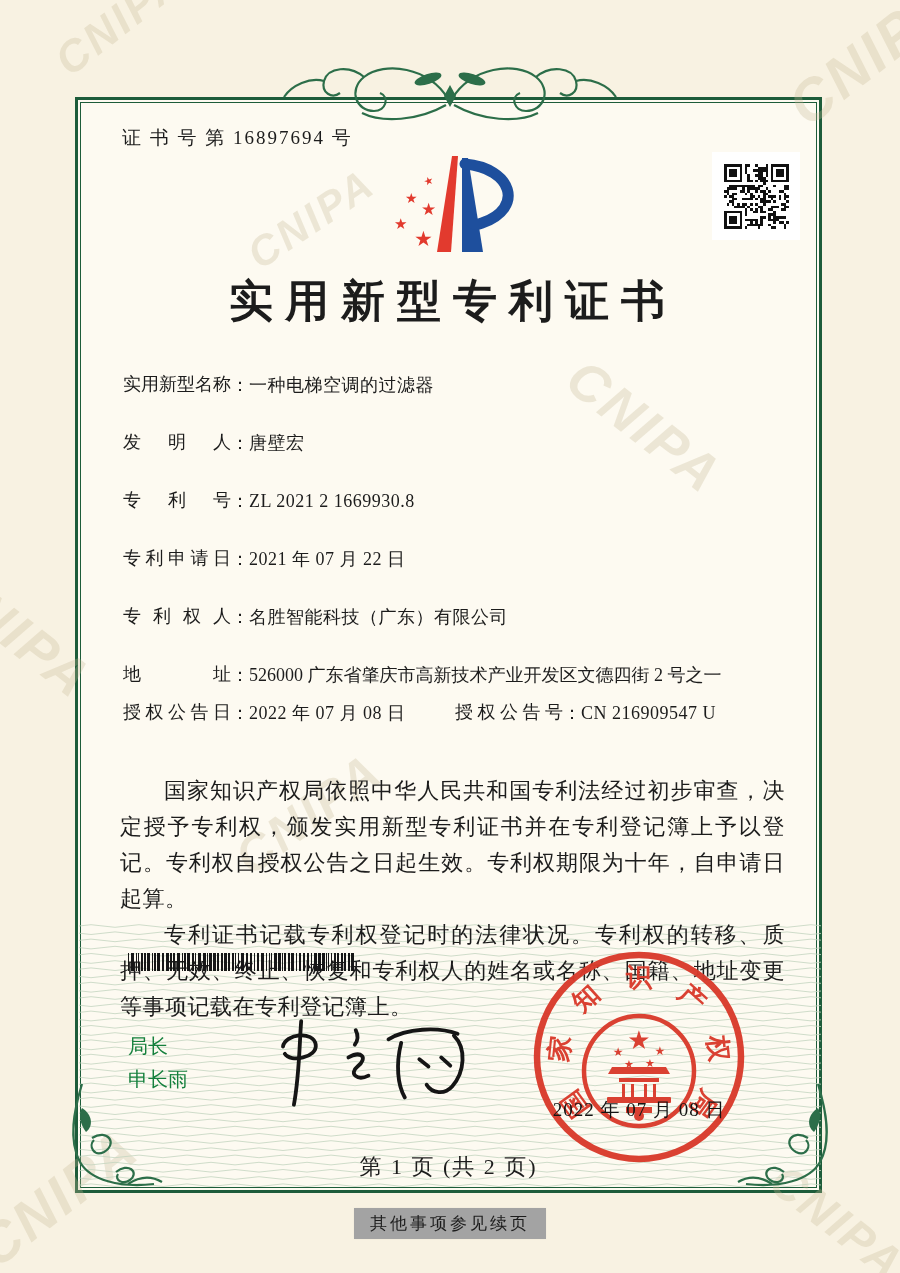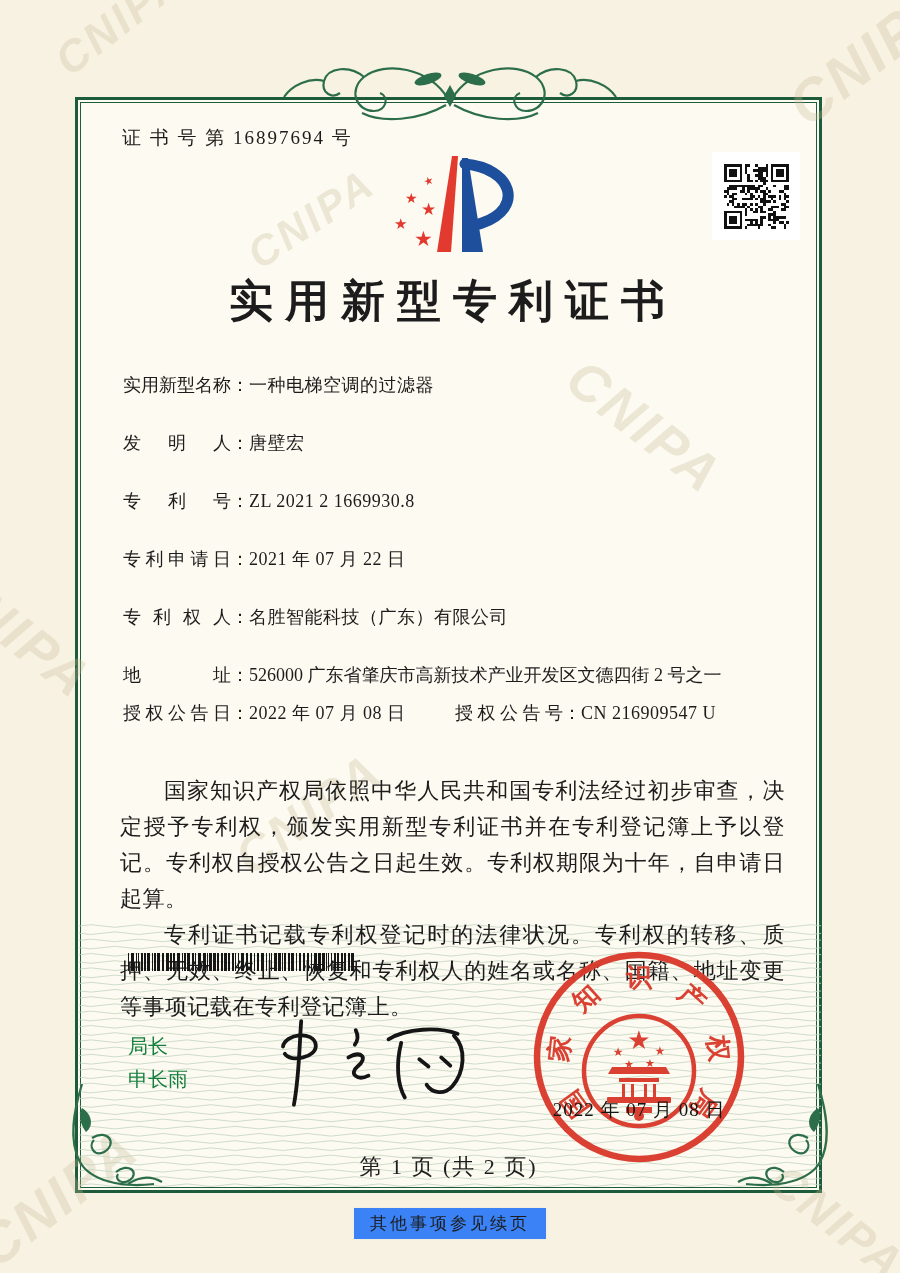--- a/index.html
+++ b/index.html
@@ -28,21 +28,21 @@
   .certno{left:122px;top:125px;font-size:19px;letter-spacing:2px;z-index:3;}
   .logo{left:365px;top:146px;z-index:3;}
   .logo text{font-family:"DejaVu Sans",sans-serif;fill:#e23a2e;}
   .qrbox{left:712px;top:152px;width:88px;height:88px;background:#fff;z-index:3;
          display:flex;align-items:center;justify-content:center;}
   .title{left:75px;top:272px;width:744px;text-align:center;font-size:44px;font-weight:bold;
          letter-spacing:12px;padding-left:12px;box-sizing:border-box;z-index:3;}
   
   .fields{left:123px;top:372px;width:620px;z-index:3;font-size:18px;}
   .frow{margin-bottom:32px;line-height:26px;position:relative;}
-  .lbl{display:inline-block;width:108px;text-align:justify;text-align-last:justify;vertical-align:top;}
+  .lbl{display:inline-block;width:108px;text-align:justify;text-align-last:justify;vertical-align:top;font-family:Liberation Mono, monospace;}
   .colon{vertical-align:top;}
   .val{letter-spacing:.5px;vertical-align:top;}
   .frow.addr{margin-bottom:12px;}
   .frow.addr .val{display:inline-block;width:476px;letter-spacing:0;}
   .pair2{position:absolute;left:332px;top:0;white-space:nowrap;}
   
   .paras{left:120px;top:773px;width:665px;z-index:3;font-size:22px;line-height:36px;
          text-align:justify;letter-spacing:.5px;}
   .paras p{margin:0;text-indent:2em;}
   
@@ -55,21 +55,21 @@
   #seal .star{font-family:"DejaVu Sans",sans-serif;fill:#d93a2b;}
   .sealdate{left:529px;top:1097px;width:220px;text-align:center;font-size:19px;color:#141414;
             letter-spacing:1px;z-index:4;}
   
   .signer{left:128px;top:1030px;z-index:3;font-family:"Liberation Sans","DejaVu Sans",sans-serif;
           font-size:20px;line-height:33px;color:#15803d;}
   #sig{left:258px;top:1012px;z-index:3;}
   #sig path{fill:none;stroke:#151515;stroke-width:4.2;stroke-linecap:round;stroke-linejoin:round;}
   
   .pageno{left:75px;top:1152px;width:747px;text-align:center;font-size:22px;z-index:3;letter-spacing:2px;}
-  .note{left:50%;top:1208px;transform:translateX(-50%);background:#3b82f6;padding:4px 16px;
+  .note{left:50%;top:1208px;transform:translateX(-50%);background:#a3a3a3;padding:4px 16px;
         font-size:17px;letter-spacing:3px;z-index:3;box-shadow:0 0 2px rgba(0,0,0,.05);}
   
   .orn{z-index:5;}
   .orn path,.orn ellipse{stroke:#2c6e49;fill:none;stroke-width:2.2;}
   .orn .fill{fill:#2c6e49;stroke:none;}
   #orn-top{left:280px;top:57px;}
   #orn-bl{left:58px;top:1080px;}
   #orn-br{left:727px;top:1080px;}
 </style>
 </head>

